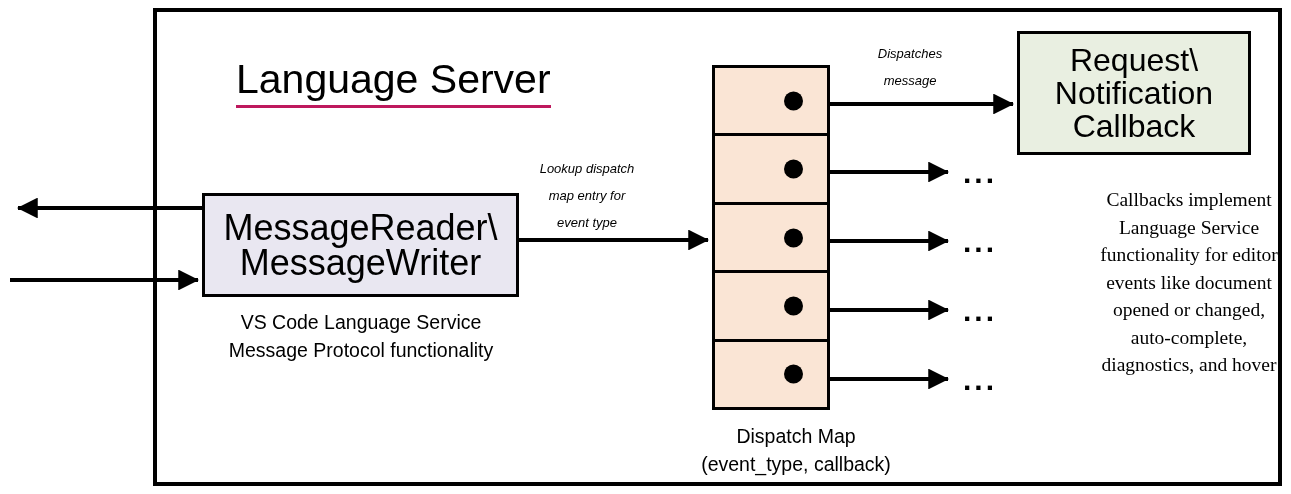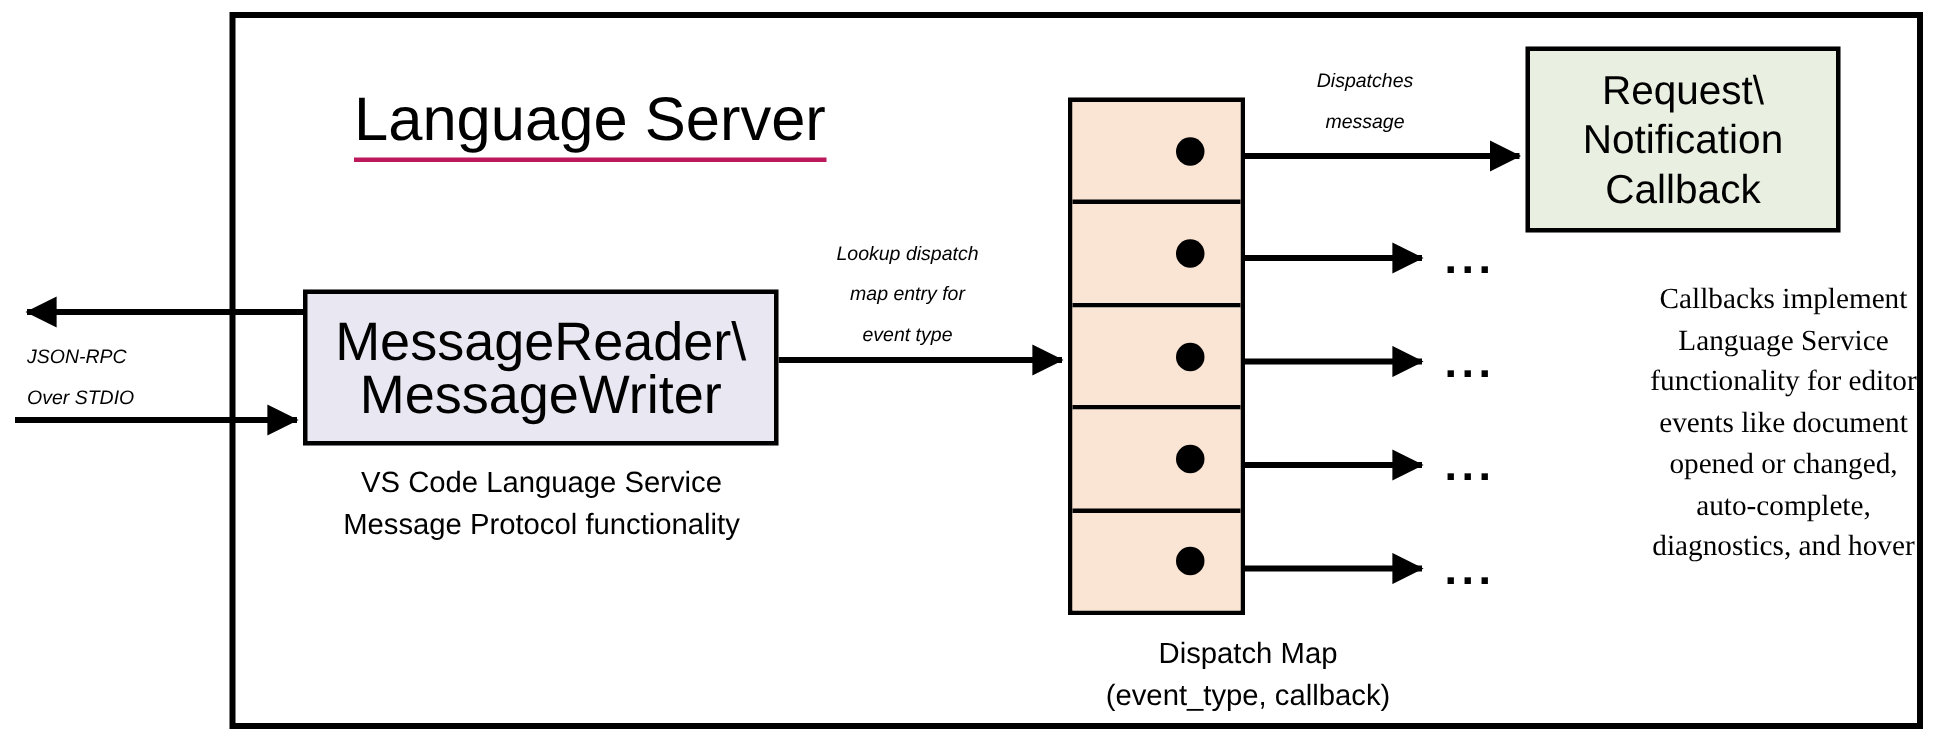--- a/index.html
+++ b/index.html
@@ -59,42 +59,42 @@
     top: 193px;
     width: 317px;
     height: 104px;
     background: #E9E7F1;
     font-size: 36px;
     line-height: 35px;
   }
   #callback-box {
     left: 1017px;
     top: 31px;
-    width: 210px;
+    width: 234px;
     height: 124px;
     background: #E9EFE1;
-    font-size: 27px;
+    font-size: 32px;
     line-height: 33px;
   }
 
   
   .caption {
     position: absolute;
     text-align: center;
     font-size: 19.5px;
     line-height: 28px;
     white-space: pre-line;
   }
   #reader-writer-caption {
     left: 180px;
     top: 308px;
     width: 362px;
   }
   #dispatch-map-caption {
-    left: 672px;
+    left: 636px;
     top: 422px;
     width: 320px;
   }
   #callback-caption {
     left: 1060px;
     top: 186px;
     width: 258px;
     line-height: 27.5px;
     font-family: Liberation Serif, serif;
   }
@@ -108,21 +108,21 @@
     text-align: center;
     white-space: pre-line;
   }
   #stdio-label {
     left: 18px;
     top: 224px;
     width: 160px;
     text-align: left;
   }
   #lookup-label {
-    left: 510px;
+    left: 492px;
     top: 155px;
     width: 190px;
   }
   #dispatches-label {
     left: 830px;
     top: 40px;
     width: 160px;
   }
 
   
@@ -239,22 +239,20 @@
 Callback</span>
   </div>
   <div id="callback-caption" class="caption">Callbacks implement
 Language Service
 functionality for editor
 events like document
 opened or changed,
 auto-complete,
 diagnostics, and hover</div>
 
-  <div id="stdio-label" class="edge-label">JSON-RPC
-Over STDIO</div>
   <div id="lookup-label" class="edge-label">Lookup dispatch
 map entry for
 event type</div>
   <div id="dispatches-label" class="edge-label">Dispatches
 message</div>
 
   <div class="ellipsis" style="left:963px; top:163px;">...</div>
   <div class="ellipsis" style="left:963px; top:232px;">...</div>
   <div class="ellipsis" style="left:963px; top:301px;">...</div>
   <div class="ellipsis" style="left:963px; top:370px;">...</div>

